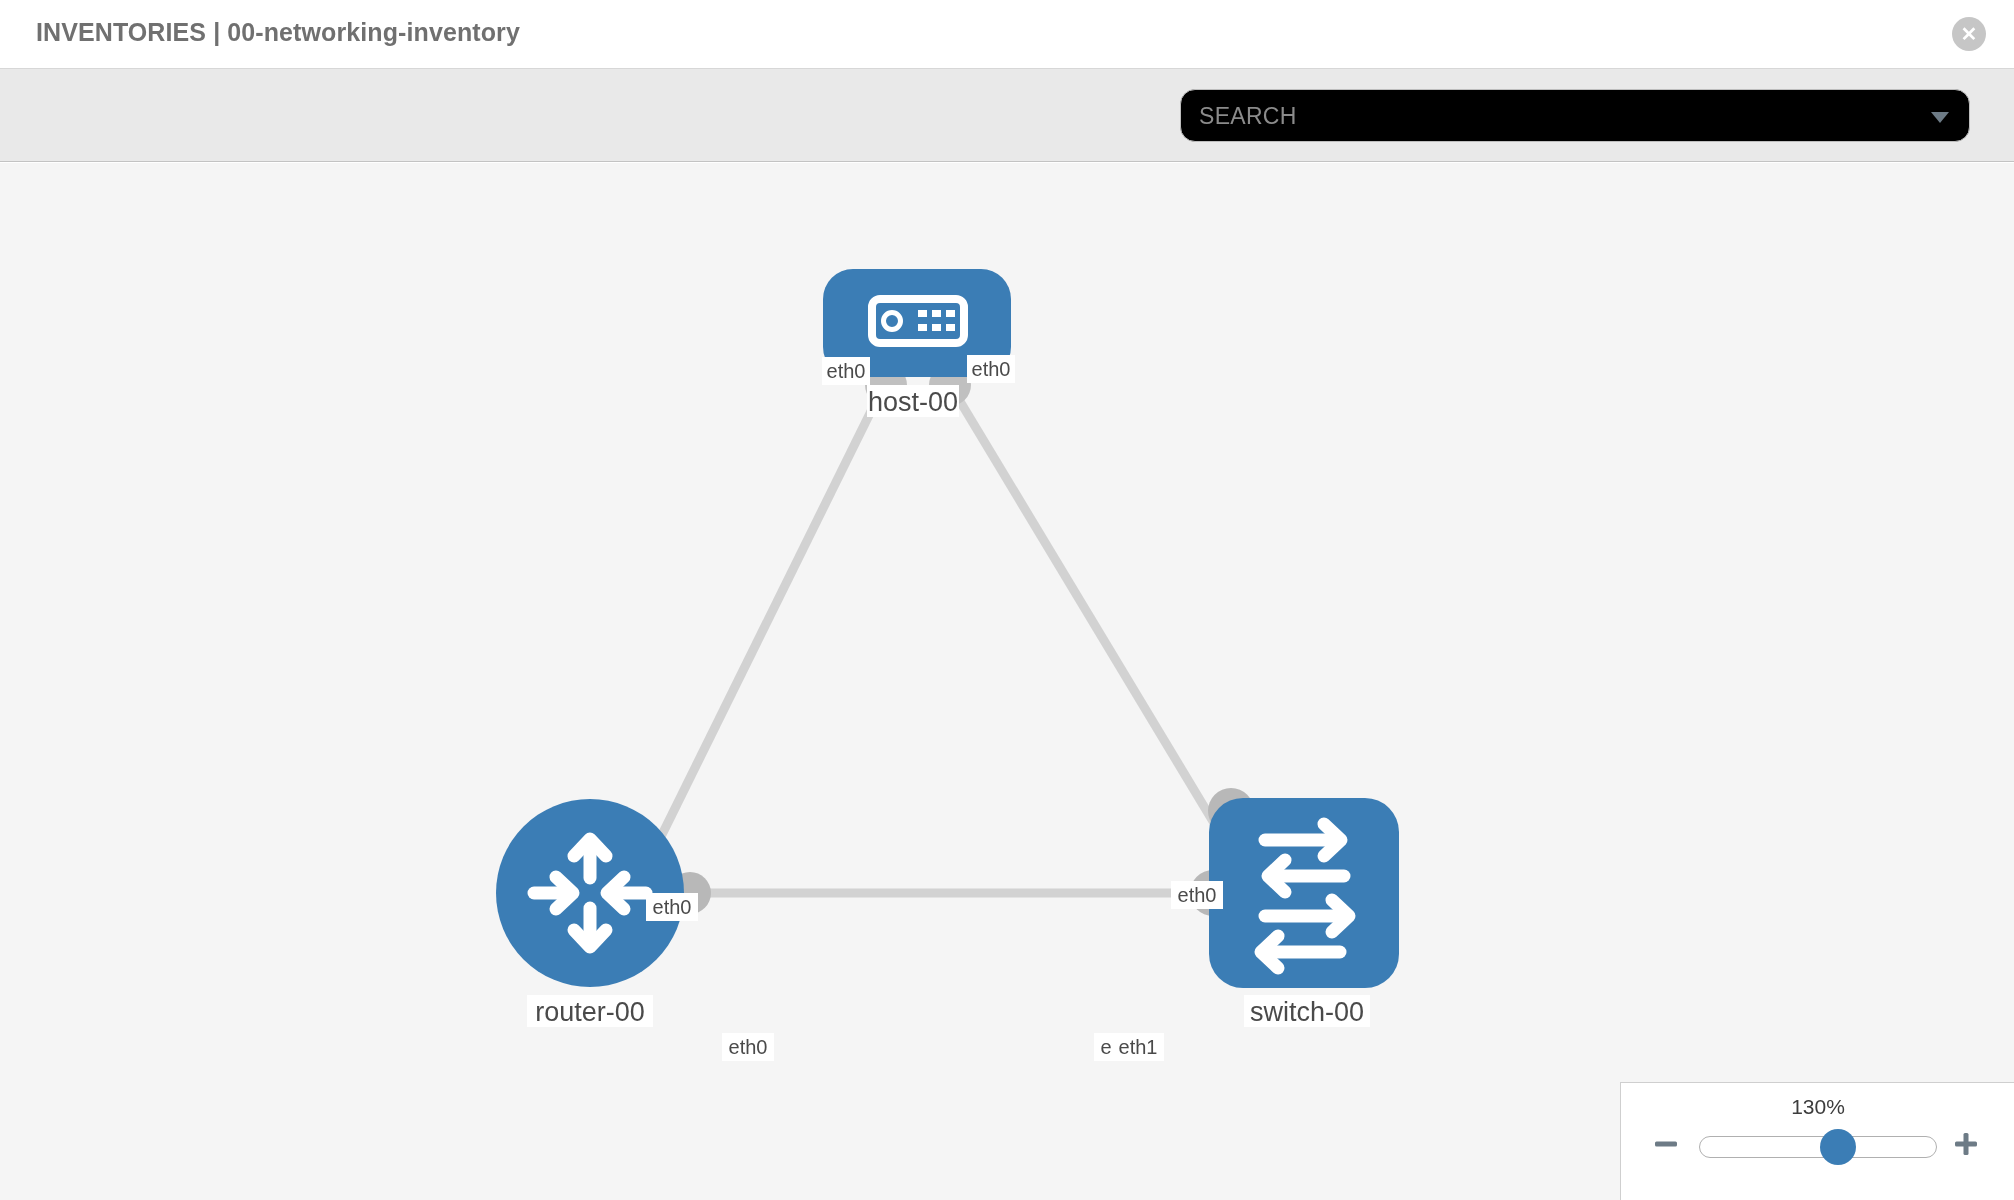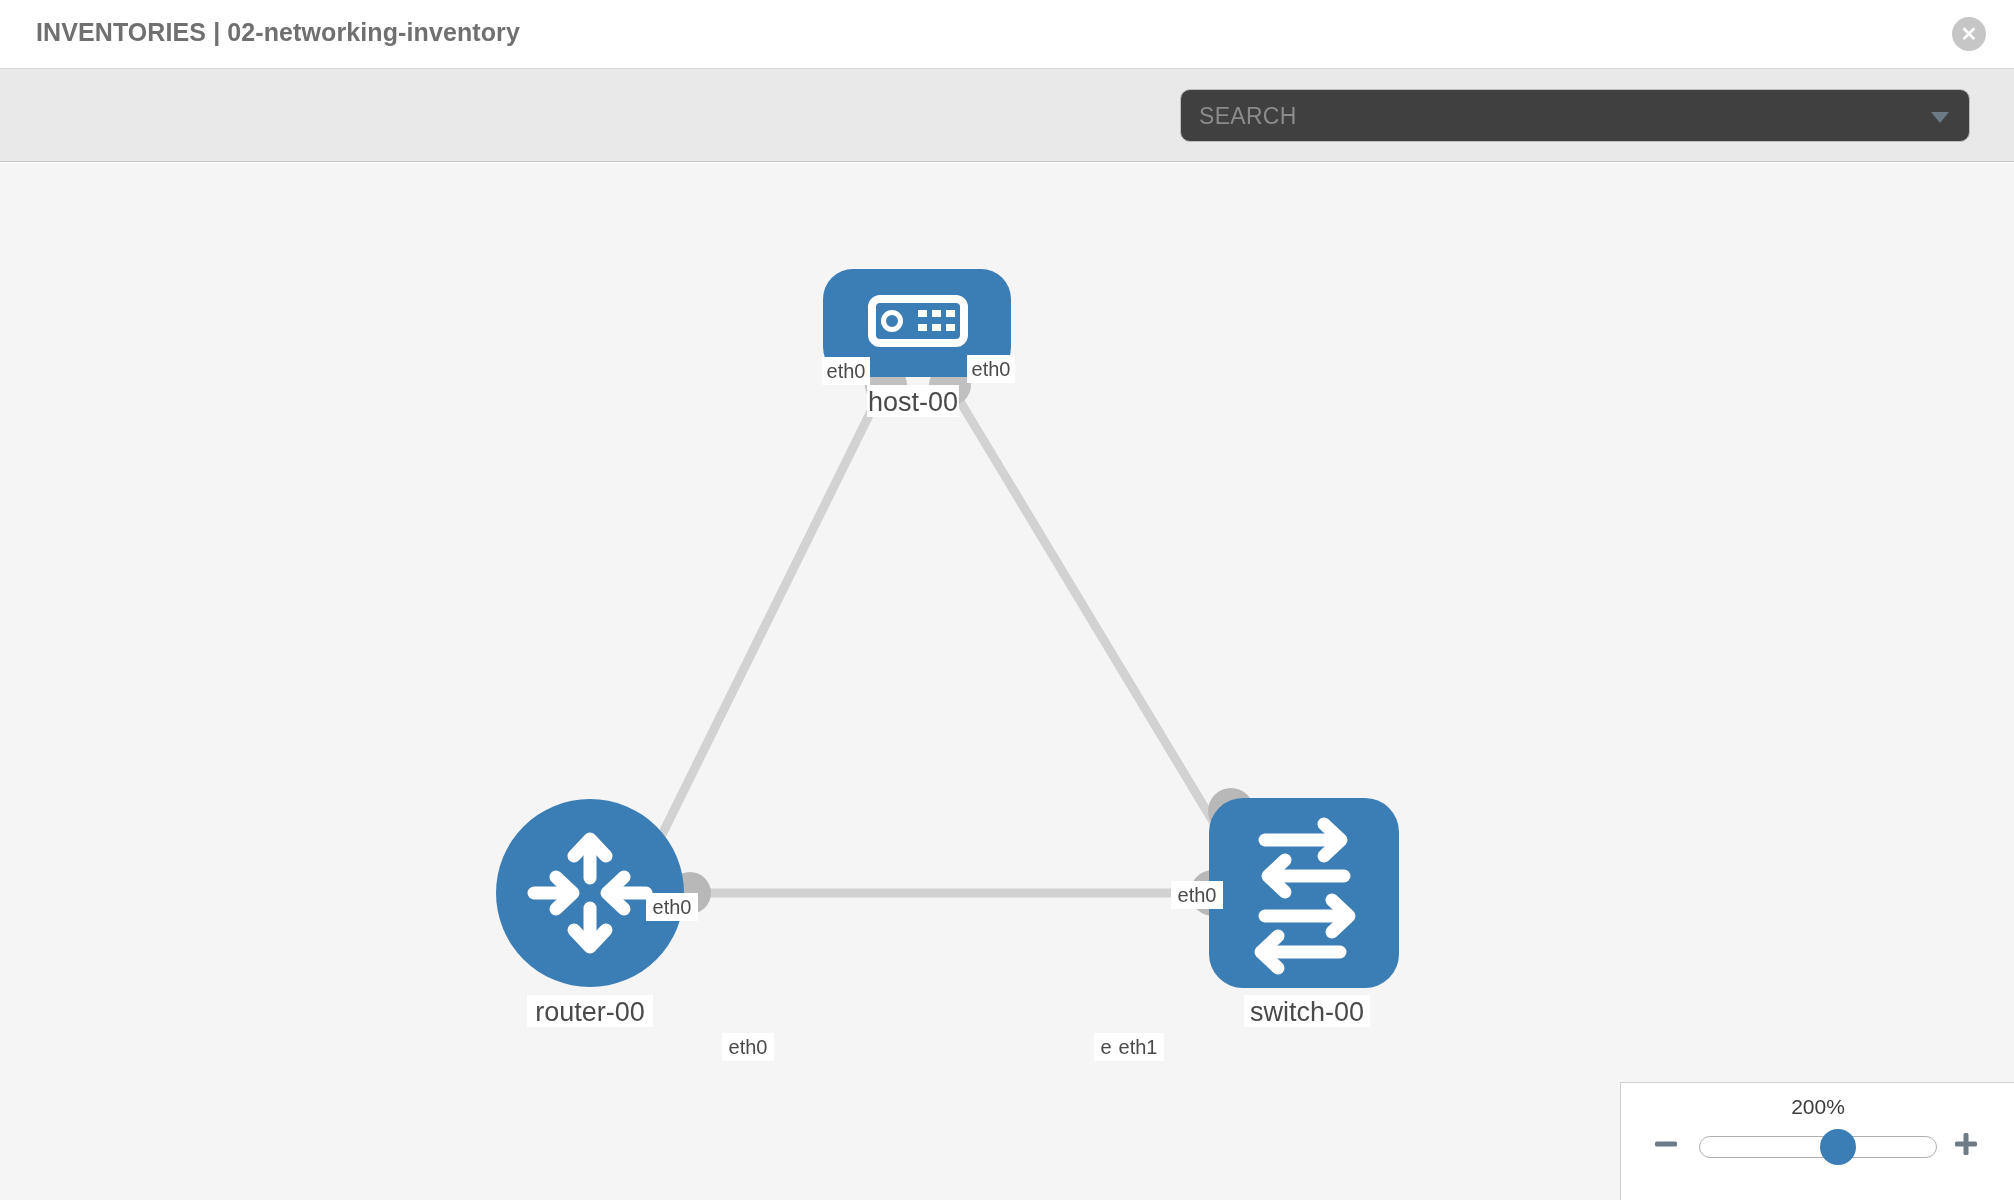--- a/index.html
+++ b/index.html
@@ -108,23 +108,23 @@
   }
   .tool-icon.wrench { left: 1042px; }
   .tool-icon.key    { left: 1110px; }
 
   .search-box {
     position: absolute;
     left: 1180px;
     top: 20px;
     width: 790px;
     height: 53px;
-    background: #404040;
+    background: #000000;
     border: 1px solid #bdbdbd;
-    border-radius: 10px;
+    border-radius: 15px;
     cursor: text;
   }
   .search-box .sel-label {
     position: absolute;
     left: 18px;
     top: 13px;
     font-size: 23px;
     color: #8b8b8b;
     letter-spacing: 0.3px;
   }
@@ -213,21 +213,21 @@
     background: #3b7db5;
     cursor: grab;
   }
 </style>
 </head>
 <body>
 
 <div id="app">
 
   <div class="header">
-    <div class="page-title">INVENTORIES | 02-networking-inventory</div>
+    <div class="page-title">INVENTORIES | 00-networking-inventory</div>
 
     <button class="close-btn">
       <svg width="18" height="18" viewBox="0 0 18 18" aria-hidden="true">
         <path d="M4.2 3.0 L9 7.8 L13.8 3.0 L15.9 5.1 L11.1 9.9 L15.9 14.7 L13.8 16.8 L9 12.0 L4.2 16.8 L2.1 14.7 L6.9 9.9 L2.1 5.1 Z" fill="#ffffff" transform="translate(0,-1.5) scale(0.92) translate(0.7,1.2)"></path>
       </svg>
     </button>
   </div>
 
   <div class="toolbar">
 
@@ -354,21 +354,21 @@
 
         <rect x="527" y="832" width="126" height="32" fill="#ffffff"></rect>
         <text class="node-label" x="590" y="858" text-anchor="middle">router-00</text>
 
         <rect x="1244" y="832" width="126" height="32" fill="#ffffff"></rect>
         <text class="node-label" x="1307" y="858" text-anchor="middle">switch-00</text>
       </g>
     </svg>
 
     <div class="zoom-panel" style="top:919px; left:1620px;">
-      <div class="zoom-value">200%</div>
+      <div class="zoom-value">130%</div>
 
       <div class="zoom-minus">
         <svg width="28" height="28" viewBox="0 0 28 28" aria-hidden="true">
           <rect x="3" y="11.5" width="22" height="5" rx="1.5" fill="#6d7b86"></rect>
         </svg>
       </div>
 
       <div class="zoom-track"></div>
       <div class="zoom-thumb" style="left: 199.2px;"></div>
 

